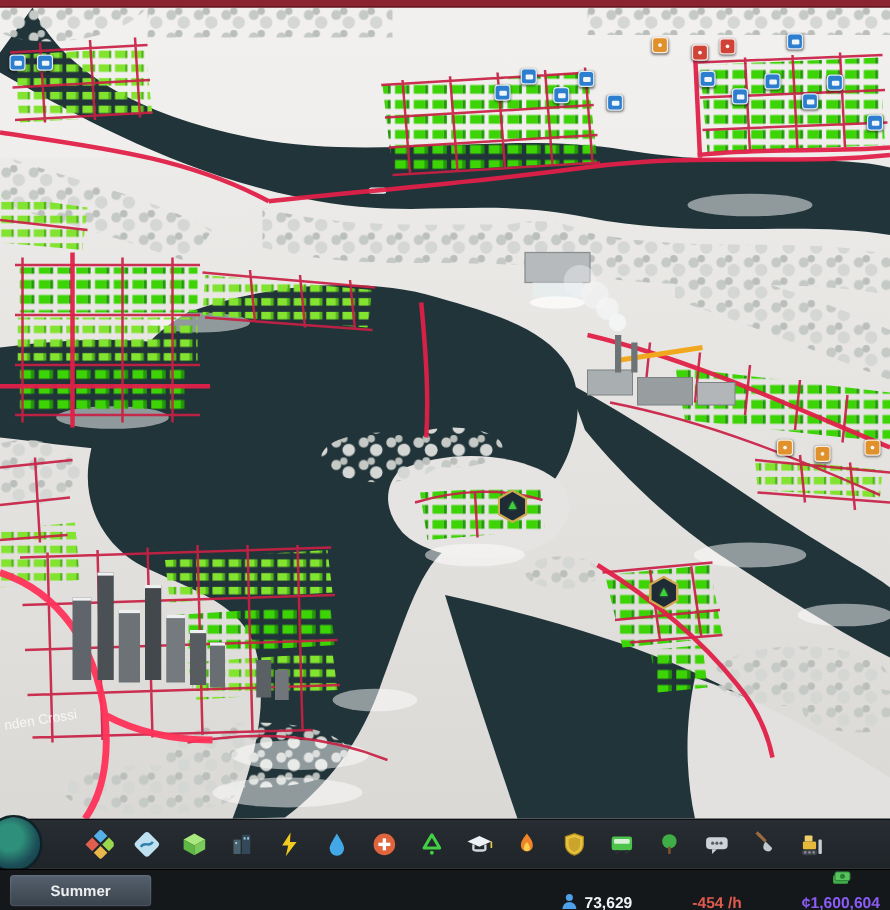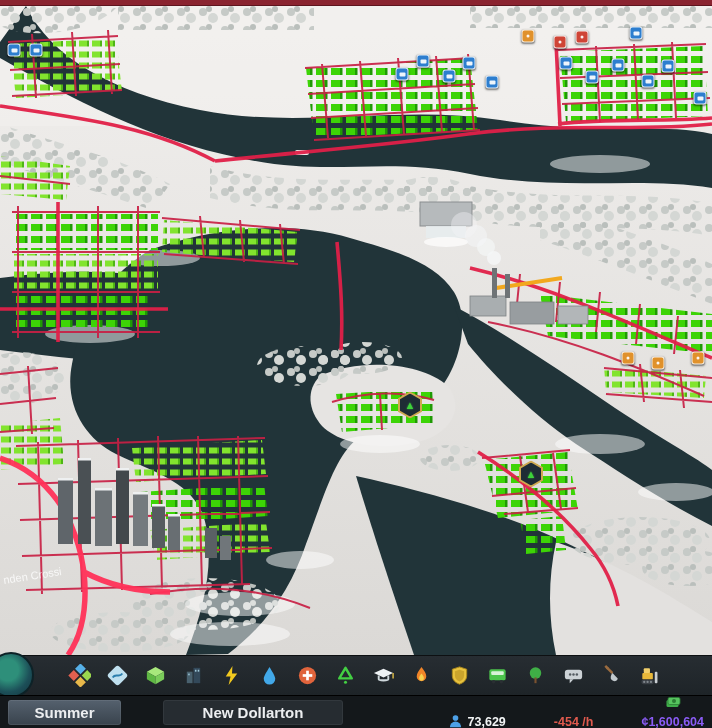--- a/index.html
+++ b/index.html
@@ -30,21 +30,21 @@
         background:radial-gradient(circle at 42% 38%, #2e8f7a 0 30%, #1c4f58 62%, #12333c 100%);
         cursor:pointer;z-index:6;padding:0;}
   .tools{display:flex;gap:8px;margin-left:64px;align-items:center;}
   .tool{width:30px;height:32px;background:transparent;border:none;border-radius:4px;padding:2px;cursor:pointer;
         display:flex;align-items:center;justify-content:center;}
   .tool svg{width:23px;height:23px;display:block;}
   .tool.bulldoze{margin-left:auto;margin-right:42px;}
   
   .statusbar{position:absolute;left:0;top:695px;width:712px;height:33px;background:#14181b;border-top:1px solid #000;z-index:4;}
   .chip{position:absolute;top:4px;height:25px;border-radius:3px;display:flex;align-items:center;justify-content:center;
-        color:#eceef0;font-size:15px;font-weight:bold;cursor:pointer;}
+        color:#eceef0;font-size:12px;font-weight:bold;cursor:pointer;}
   .chip.season{left:8px;width:113px;background:linear-gradient(#55616e,#39434d);box-shadow:inset 0 0 0 1px rgba(255,255,255,.08);}
   .chip.city{left:163px;width:180px;background:#262c31;box-shadow:inset 0 0 0 1px rgba(255,255,255,.06);}
   .sright{position:absolute;right:8px;top:0;height:33px;display:flex;align-items:flex-end;gap:48px;}
   .stat{display:flex;align-items:center;gap:5px;font-size:12.5px;font-weight:bold;cursor:pointer;}
   .stat.pop{color:#f2f4f5;}
   .stat.income{color:#e05a4e;}
   .stat.money{color:#8b5cf6;flex-direction:column;}
 </style>
 </head>
 <body>
@@ -336,23 +336,20 @@
             <rect x="17.5" y="8" width="2.8" height="12" rx="1" fill="#c9ced2"></rect>
           </svg>
         </button>
     </div>
   </div>
 
   <div class="statusbar">
     <div class="chip season">
       <span>Summer</span>
     </div>
-    <div class="chip city">
-      <span>New Dollarton</span>
-    </div>
     <div class="sright">
       <div class="stat pop">
         <svg width="15" height="15" viewBox="0 0 16 16">
             <circle cx="8" cy="4.2" r="3" fill="#4da1e8"></circle>
             <path d="M2,14 a6,6 0 0 1 12,0 Z" fill="#4da1e8"></path>
           </svg>
         <span>73,629</span>
       </div>
       <div class="stat income">
         <span>-454 /h</span>

